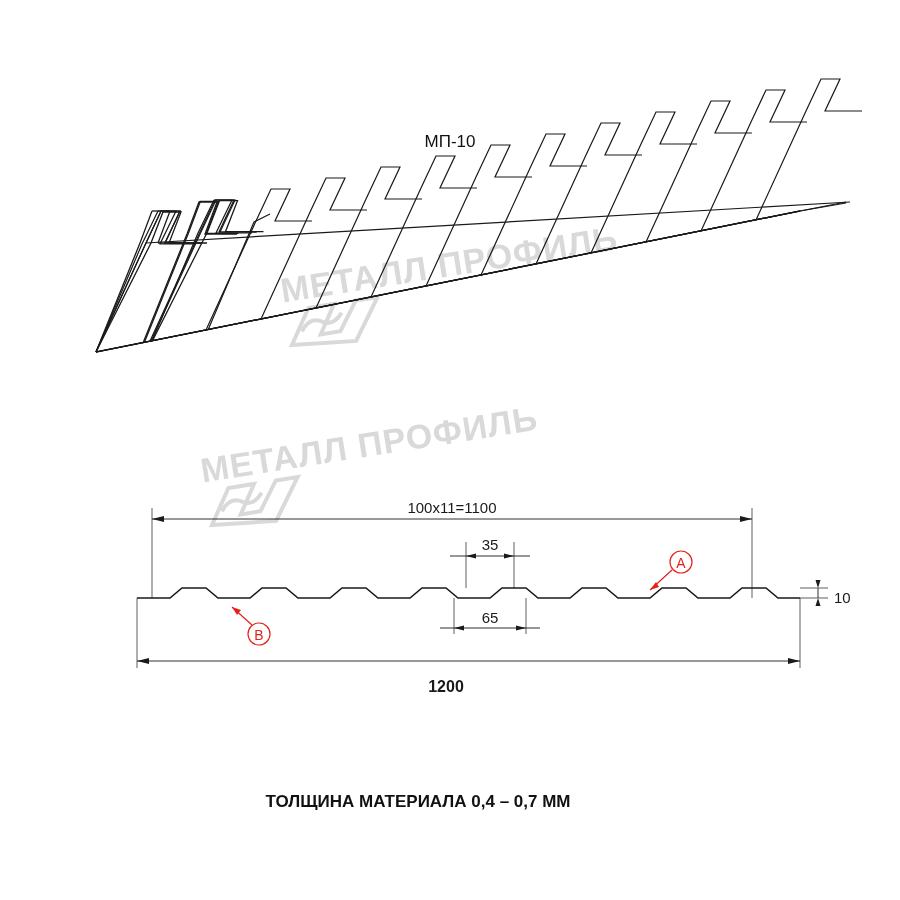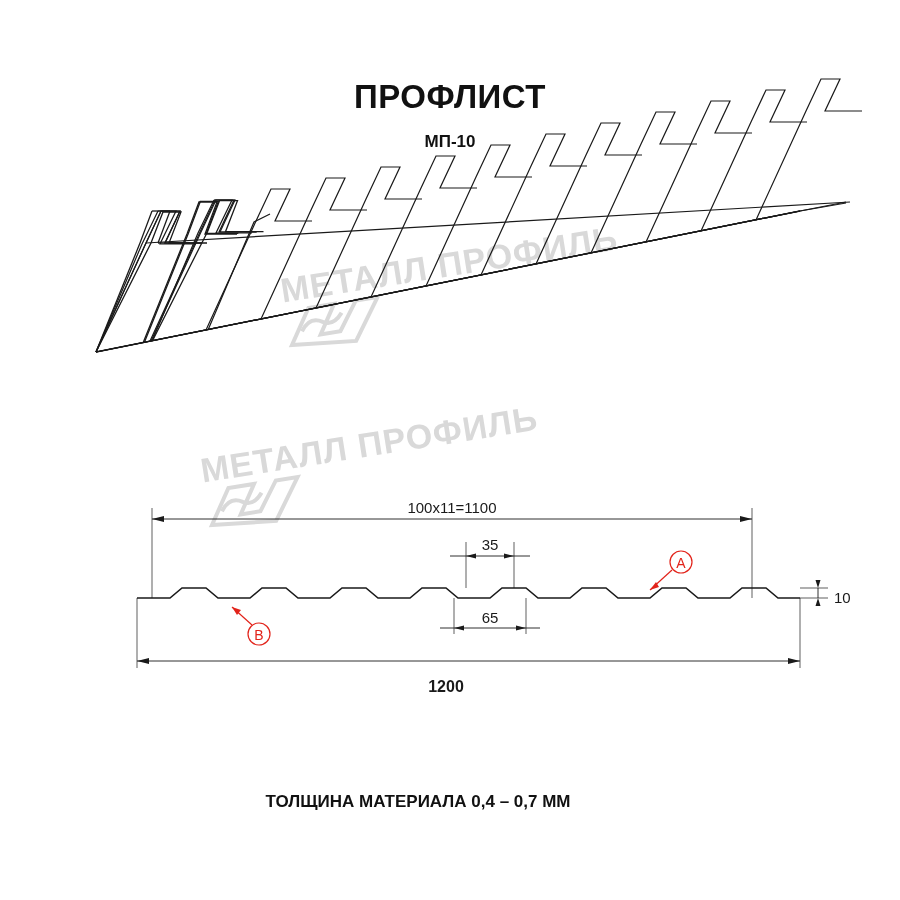--- a/index.html
+++ b/index.html
@@ -30,21 +30,21 @@
     letter-spacing: 0.5px;
     color: #111111;
   }
   .subtitle {
     position: absolute;
     top: 132px;
     left: 0;
     width: 900px;
     text-align: center;
     font-size: 17px;
-    font-weight: bold;
+    font-weight: normal;
     color: #111111;
   }
   .footer {
     position: absolute;
     top: 792px;
     left: 0;
     width: 836px;
     text-align: center;
     font-size: 17px;
     font-weight: bold;
@@ -81,21 +81,20 @@
     transform: rotate(-9deg);
     transform-origin: left top;
     letter-spacing: 1px;
   }
 </style>
 </head>
 <body>
 
 <div class="page">
 
-  <div class="title">ПРОФЛИСТ</div>
   <div class="subtitle">МП-10</div>
 
   <div class="wm wm1">МЕТАЛЛ ПРОФИЛЬ</div>
   <div class="wm wm2">МЕТАЛЛ ПРОФИЛЬ</div>
 
   <svg class="draw" viewBox="0 0 900 900" xmlns="http://www.w3.org/2000/svg">
 
     <g opacity="1" transform="translate(292,345) rotate(-9)">
       <path d="M0,0 L22,-34 L48,-34 L30,-6 L50,-6 L70,-34 L92,-34 L64,6 Z" fill="none" stroke="#d9d9d9" stroke-width="4"></path>
       <path d="M12,-12 q10,-14 22,-6 q10,6 20,-6" fill="none" stroke="#d9d9d9" stroke-width="4"></path>

